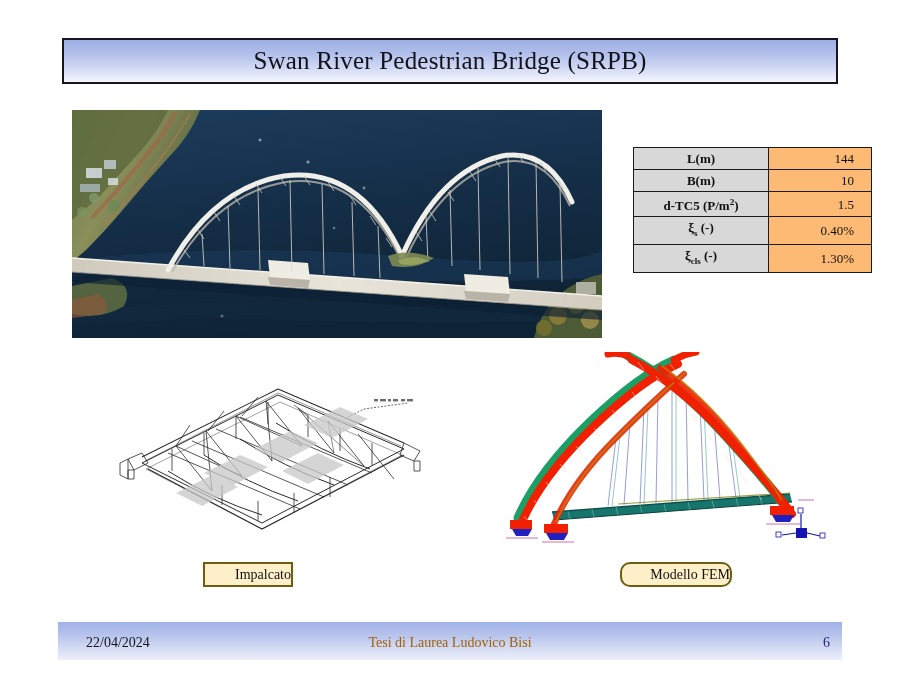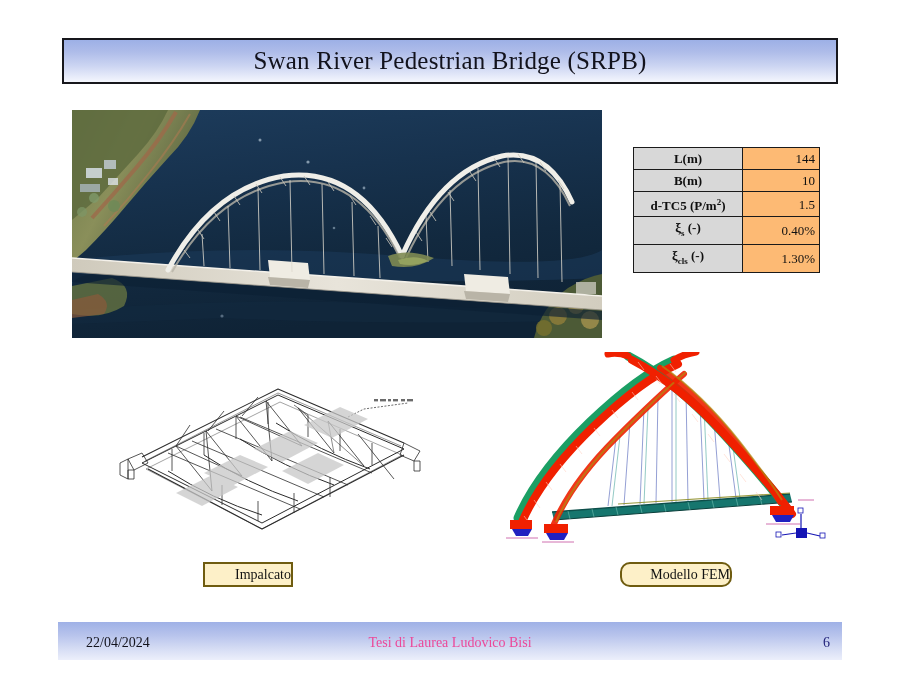--- a/index.html
+++ b/index.html
@@ -58,21 +58,21 @@
     border-collapse: collapse;
     border: 1px solid #1a1a1a;
   }
   .param-table td {
     border: 1px solid #1a1a1a;
     height: 21px;
     font-family: "Liberation Serif", serif;
     font-size: 13px;
     color: #101010;
     text-align: center;
-    padding: 0 4px;
+    padding: 0 17px;
     line-height: 21px;
   }
   .param-table td.label {
     background: #d8d8d8;
     font-weight: bold;
     width: 100px;
   }
   .param-table td.value {
     background: #fdba74;
     width: 68px;
@@ -151,21 +151,21 @@
     color: #13131c;
   }
   .footer-center {
     position: absolute;
     left: 0;
     right: 0;
     top: 635px;
     text-align: center;
     font-family: "Liberation Serif", serif;
     font-size: 14px;
-    color: #ec4899;
+    color: #a16207;
   }
   .footer-page {
     position: absolute;
     right: 70px;
     top: 635px;
     font-family: "Liberation Serif", serif;
     font-size: 14px;
     color: #23237a;
   }
 </style>

